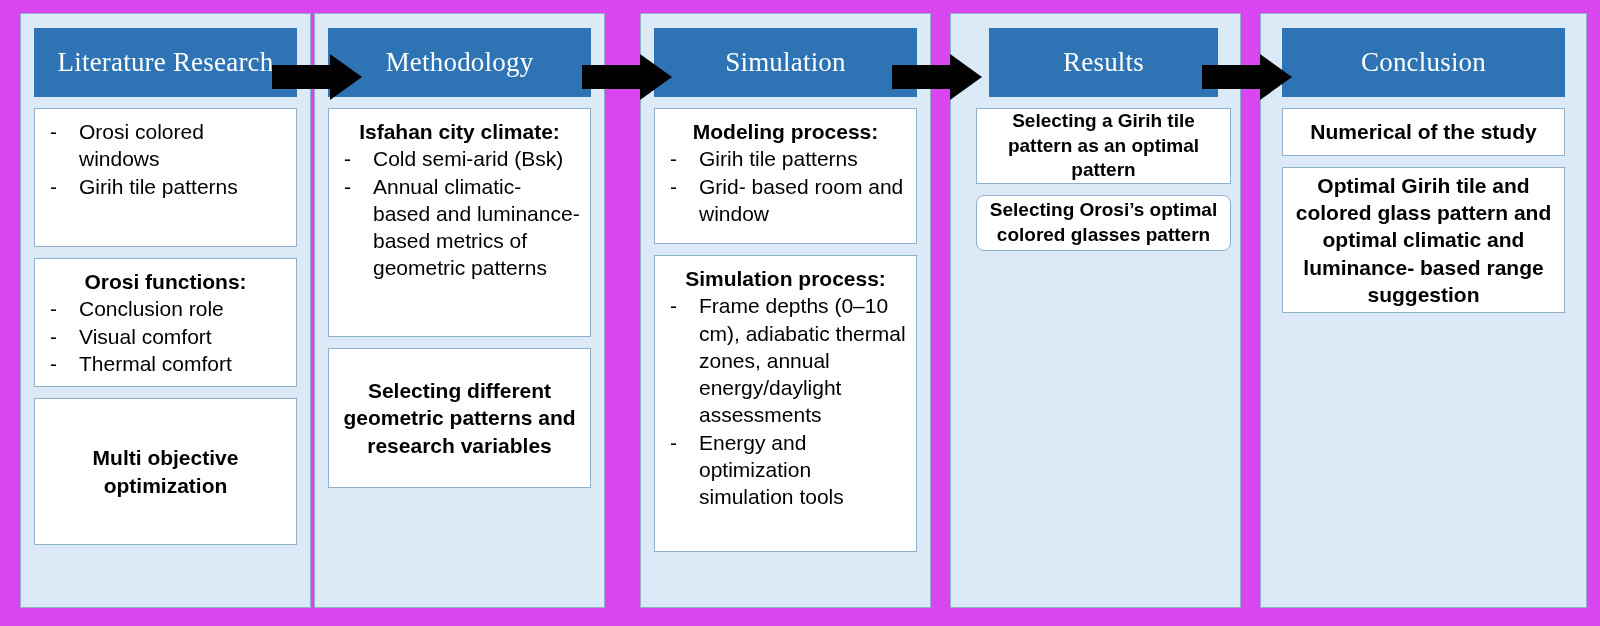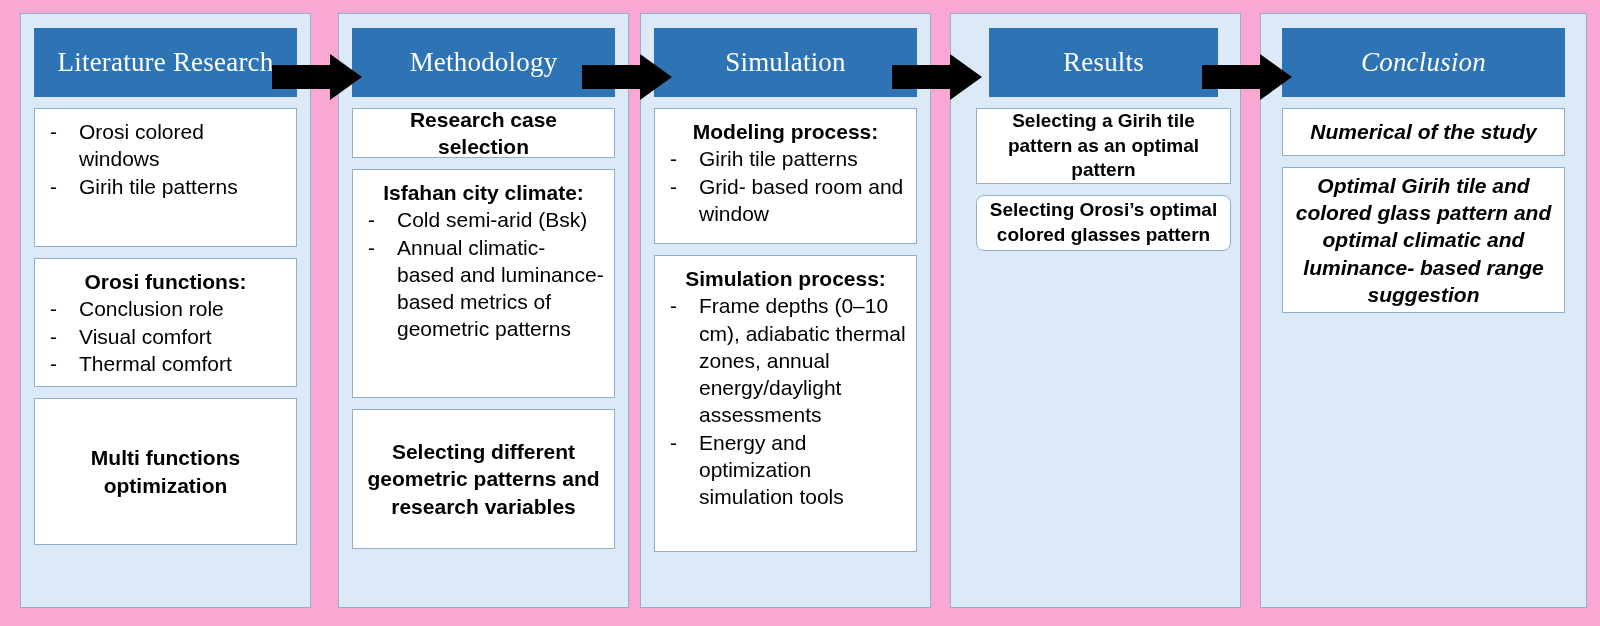--- a/index.html
+++ b/index.html
@@ -8,21 +8,21 @@
     padding: 0;
     background: #ffffff;
   }
   body {
     font-family: "Liberation Sans", sans-serif;
   }
   #canvas {
     position: relative;
     width: 1600px;
     height: 626px;
-    background: #f9a8d4;
+    background: #d946ef;
     overflow: hidden;
   }
   .column {
     position: absolute;
     top: 13px;
     height: 595px;
     background: #DCE9F7;
     border: 1px solid #8FAFCB;
     box-sizing: border-box;
   }
@@ -133,32 +133,29 @@
       <div class="card" style="height:129px;">
         <span class="card-title">Orosi functions:</span>
         <ul class="bullets">
           <li>Conclusion role</li>
           <li>Visual comfort</li>
           <li>Thermal comfort</li>
         </ul>
       </div>
 
       <div class="card center-block" style="height:147px;">
-        <span class="blk">Multi functions optimization</span>
-      </div>
-    </div>
-  </div>
-
-  <div class="column" style="left:338px; width:291px;">
+        <span class="blk">Multi objective optimization</span>
+      </div>
+    </div>
+  </div>
+
+  <div class="column" style="left:314px; width:291px;">
     <div class="col-inner">
       <div class="phase-header">Methodology</div>
 
-      <div class="card center-block" style="height:50px;">
-        <span class="blk">Research case selection</span>
-      </div>
 
       <div class="card" style="height:229px;">
         <span class="card-title">Isfahan city climate:</span>
         <ul class="bullets">
           <li>Cold semi-arid (Bsk)</li>
           <li>Annual climatic- based and luminance- based metrics of geometric patterns</li>
         </ul>
       </div>
 
       <div class="card center-block" style="height:140px;">
@@ -198,21 +195,21 @@
         <span class="blk">Selecting a Girih tile pattern as an optimal pattern</span>
       </div>
 
       <div class="card center-block" style="height:56px; font-size:19px;border-radius:8px;">
         <span class="blk">Selecting Orosi’s optimal colored glasses pattern</span>
       </div>
     </div>
   </div>
 
   <div class="column" style="left:1260px; width:327px;">
-    <div class="col-inner" style="padding-left:21px; padding-right:21px;font-style:italic;">
+    <div class="col-inner" style="padding-left:21px; padding-right:21px;">
       <div class="phase-header">Conclusion</div>
 
       <div class="card center-block" style="height:48px;">
         <span class="blk">Numerical of the study</span>
       </div>
 
       <div class="card center-block" style="height:146px;">
         <span class="blk">Optimal Girih tile and colored glass pattern and optimal climatic and luminance- based range suggestion</span>
       </div>
     </div>

